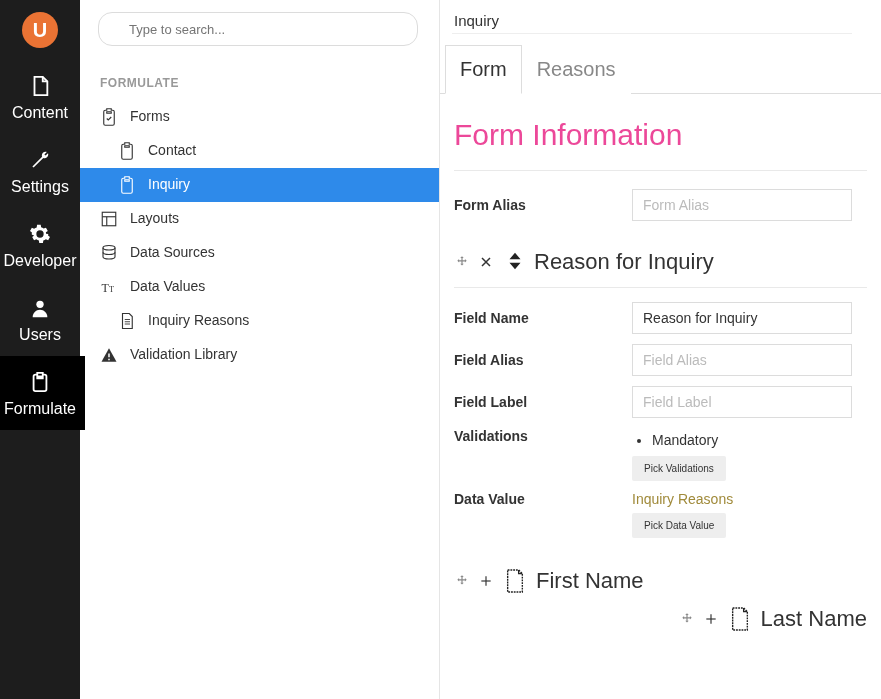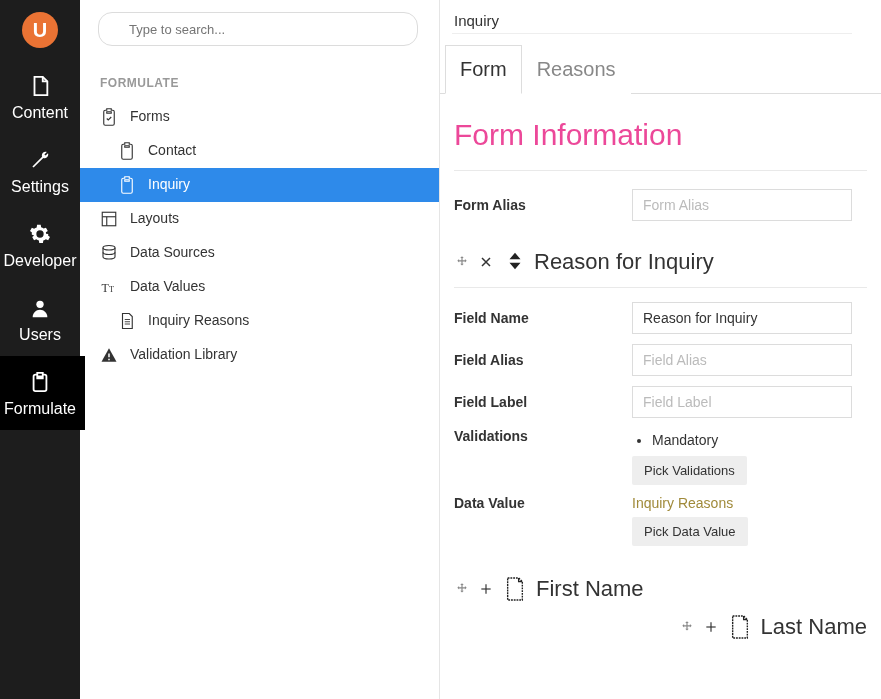--- a/index.html
+++ b/index.html
@@ -57,21 +57,21 @@
     .block-icons { display:flex; align-items:center; gap:8px; margin-right: 10px; }
     .block-icons .ic { width:16px; height:16px; display:flex; align-items:center; justify-content:center; color:#777; }
     .sort-icon { width: 22px; margin-right: 8px; }
     .block-title { font-size: 22px; font-weight: 400; color: #333; }
 
     .block-body { padding-top: 14px; }
     .block-body .field-row .label { font-weight: 600; }
     .block-body .field-row { margin-bottom: 10px; align-items: flex-start; }
     .block-body .field-row.align-center{ align-items:center;}
     ul.val-list { list-style: disc; margin: 4px 0 8px 20px; }
-    .btn { display:inline-block; background:#eee; border:none; padding:7px 12px; font-size:13px; border-radius:2px; cursor:pointer; color:#333;}
+    .btn { display:inline-block; background:#eee; border:none; padding:7px 12px; font-size:10px; border-radius:2px; cursor:pointer; color:#333;}
     .data-text { color: #a08a3a; font-size: 14px; margin-bottom: 6px; display:block;}
 
     .block-header.collapsed { border-bottom:none; }
     .page-icon { width:22px; height:26px; margin-right:10px; }
 
     .mt-bottom { margin-top: 30px; }
   </style>
 </head>
 <body>
 

